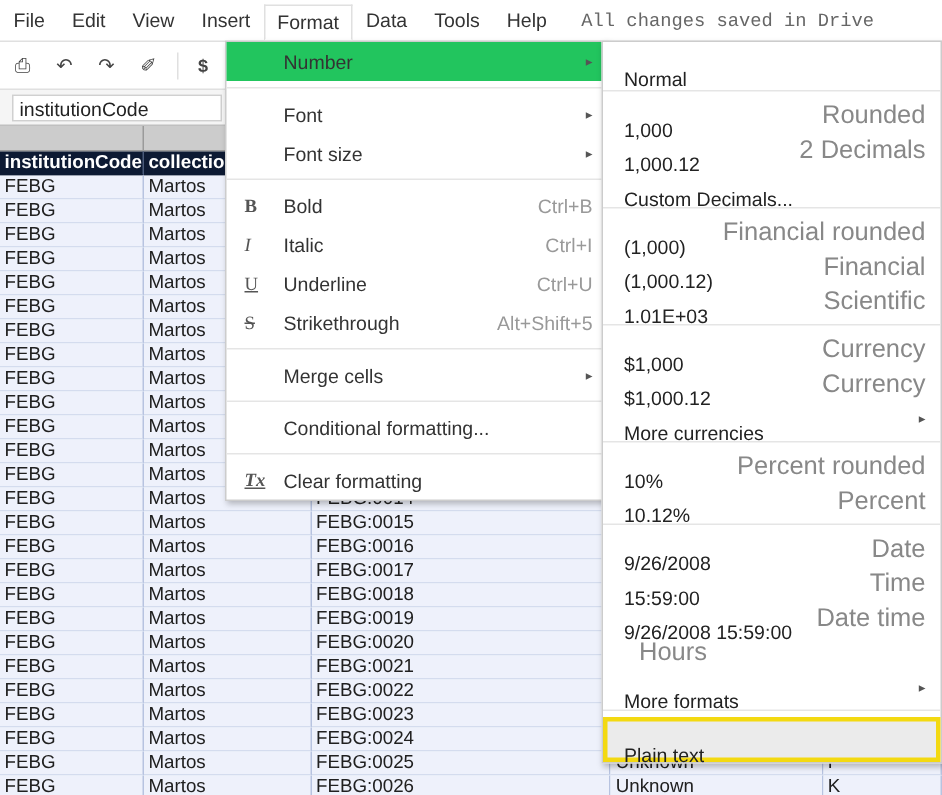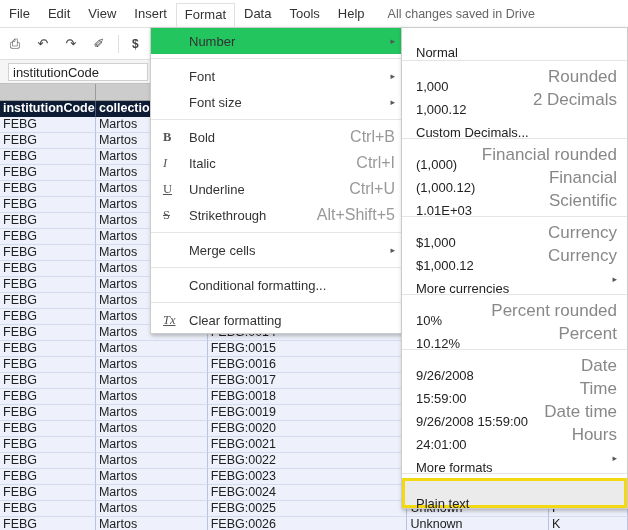--- a/index.html
+++ b/index.html
@@ -45,20 +45,21 @@
     padding: 3px 8px;
     position: relative;
     z-index: 30;
     top: 1px;
   }
   #save-status {
     margin-left: 14px;
     font-size: 12.5px;
     color: #666666;
     white-space: nowrap;
+    font-family: Liberation Mono, monospace;
   }
 
   
   #toolbar {
     position: absolute;
     left: 0; top: 28px;
     width: 628px; height: 32px;
     background: #ffffff;
     border-bottom: 1px solid #e0e0e0;
     display: flex;
@@ -226,21 +227,21 @@
     color: #555555;
     text-align: left;
   }
   .mrow .mi-label {
     flex: 1 1 auto;
     font-size: 13px;
     color: #333333;
     overflow: hidden;
   }
   .mrow .mi-accel {
-    font-size: 16px;
+    font-size: 13px;
     color: #999999;
     padding-left: 12px;
   }
   .mrow .mi-arrow {
     width: 10px;
     text-align: right;
     font-size: 9px;
     color: #555555;
     line-height: 10px;
   }
@@ -288,21 +289,21 @@
     box-sizing: border-box;
   }
   .nrow.top {
     height: 28px;
   }
 
   .bold-ico { font-weight: bold; font-family: "Liberation Serif", serif; }
   .ital-ico { font-style: italic; font-family: "Liberation Serif", serif; }
   .und-ico  { text-decoration: underline; font-family: "Liberation Serif", serif; }
   .str-ico  { text-decoration: line-through; font-family: "Liberation Serif", serif; }
-  .clr-ico  { font-style: italic; font-family: "Liberation Serif", serif; text-decoration: underline; }
+  .clr-ico  { font-style: italic; font-family: "Liberation Serif", serif; text-decoration: underline; font-weight: bold; }
 </style>
 </head>
 <body>
 
 <div id="menubar">
   <div id="menubar-items" style="display:flex;align-items:center;justify-content:flex-end;">
       <div class="menu-item">File</div>
       <div class="menu-item">Edit</div>
       <div class="menu-item">View</div>
       <div class="menu-item">Insert</div>
@@ -651,21 +652,20 @@
     </div>
     <div class="nrow">
       <div class="n-sample">15:59:00</div>
       <div class="n-name">Time</div>
     </div>
     <div class="nrow">
       <div class="n-sample">9/26/2008 15:59:00</div>
       <div class="n-name">Date time</div>
     </div>
     <div class="nrow">
-      <div class="n-sample">24:01:00</div>
       <div class="n-name">Hours</div>
     </div>
     <div class="nrow">
       <div class="n-sample">More formats</div>
       <div class="n-arrow">▸</div>
     </div>
     <div class="msep"></div>
     <div class="nrow plain">
       <div class="n-sample">Plain text</div>
     </div>

